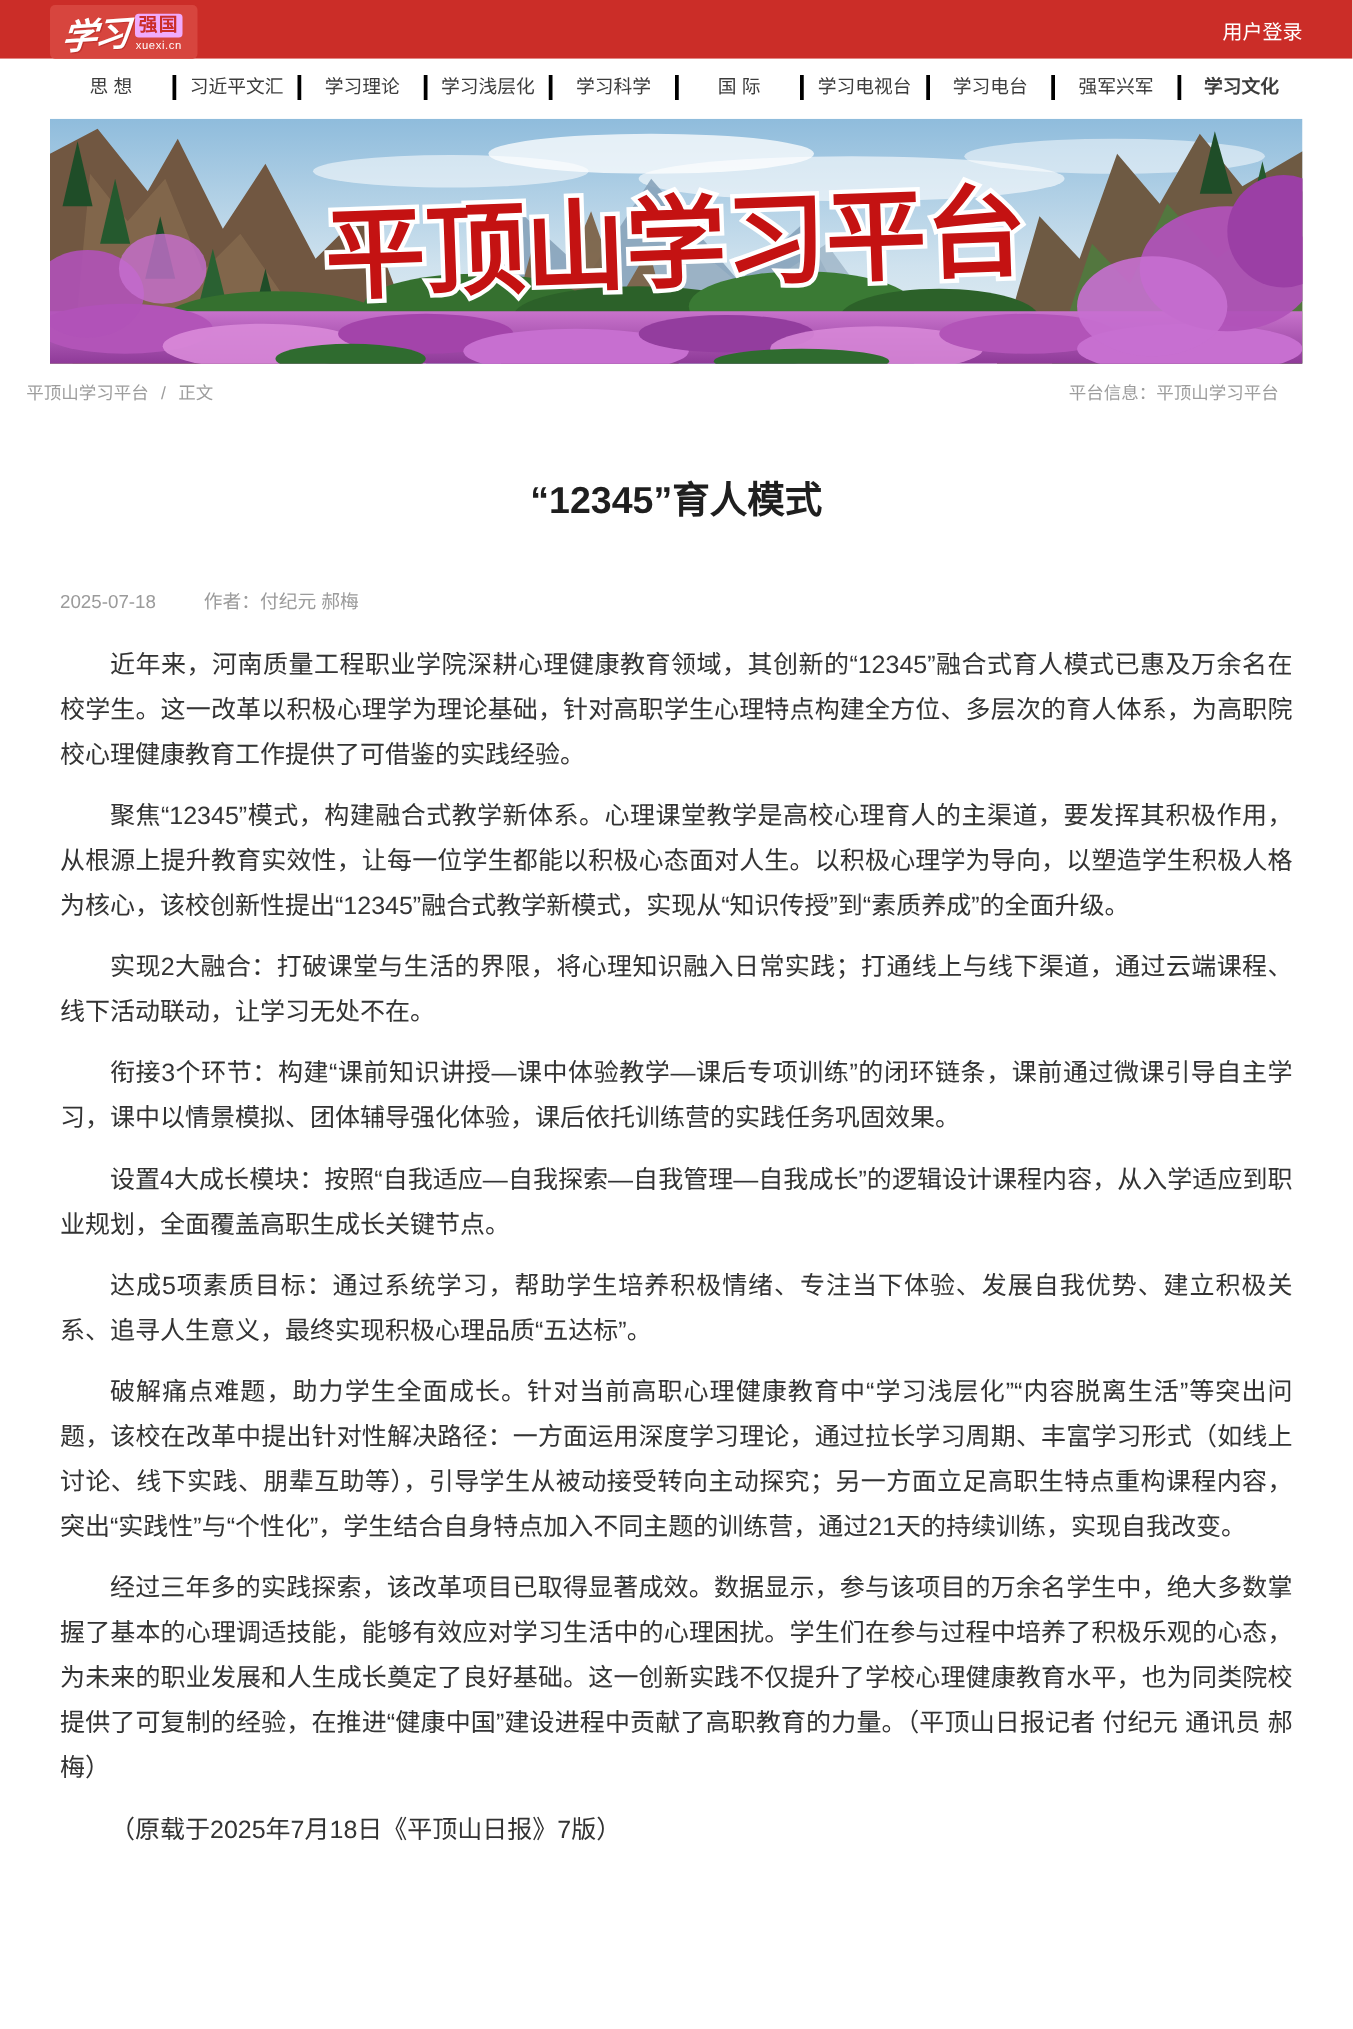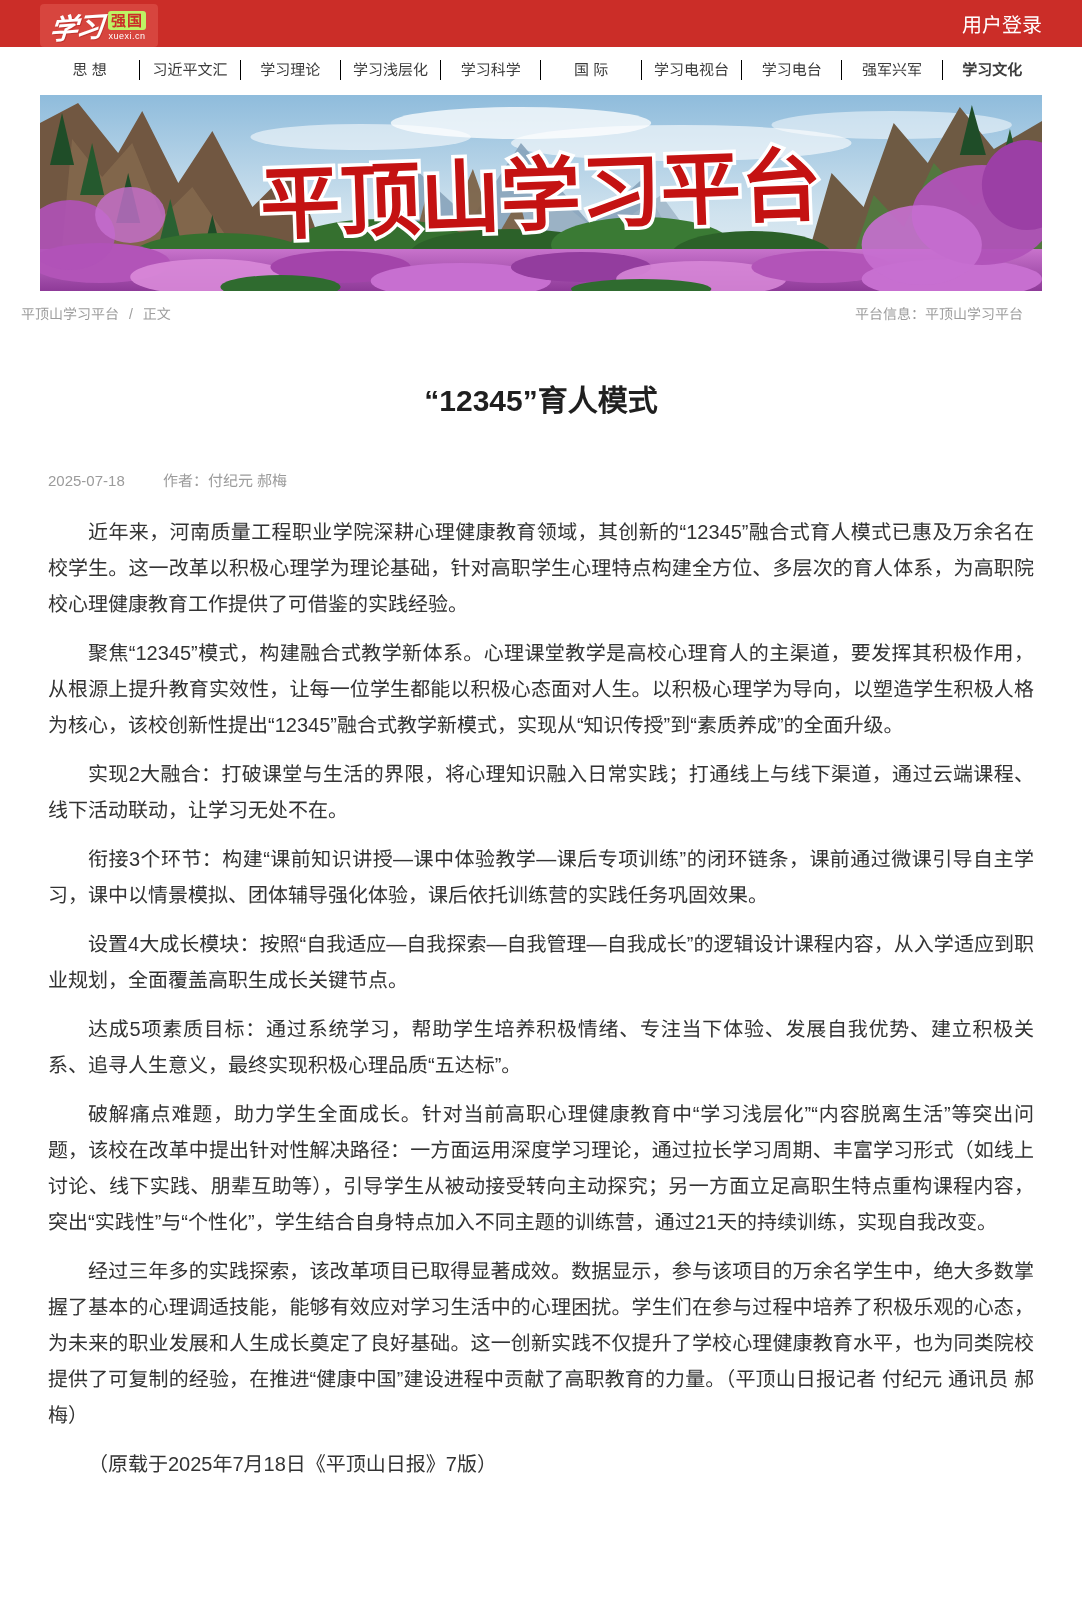--- a/index.html
+++ b/index.html
@@ -20,32 +20,32 @@
     padding: 3px 12px 3px 10px; height: 43px; margin-top: 4px;
     cursor: pointer;
   }
   .logo-script {
     color: #fff; font-size: 28px; font-weight: bold; font-style: italic;
     transform: skewX(-8deg) rotate(-4deg); letter-spacing: -2px;
     text-shadow: 1px 1px 0 rgba(120,0,0,.25);
   }
   .logo-right { display: flex; flex-direction: column; align-items: center; line-height: 1; margin-left: 2px; }
   .logo-box {
-    background: #bef264; color: #cb2d28; font-weight: bold; font-size: 15px;
+    background: #f0abfc; color: #cb2d28; font-weight: bold; font-size: 15px;
     padding: 2px 3px; border-radius: 3px; letter-spacing: 1px;
   }
   .logo-domain { color: #fff; font-size: 9px; margin-top: 2px; letter-spacing: .5px; }
-  .login { color: #fff; font-size: 20px; cursor: pointer; }
+  .login { color: #fff; font-size: 16px; cursor: pointer; }
 
   
   .nav { background: #fff; }
   .nav .container { display: flex; align-items: center; height: 46px; }
   .nav-item {
     flex: 1; text-align: center; font-size: 15px; color: #3c3c3c;
-    border-right: 1px solid #000000; line-height: 20px; cursor: pointer;
+    border-right: 3px solid #000000; line-height: 20px; cursor: pointer;
     white-space: nowrap;
   }
   .nav-item:last-child { border-right: none; font-weight: bold; }
 
   
   .banner-wrap { margin-top: 2px; }
   .banner { display: block; width: 1002px; height: 196px; }
 
   
   .breadcrumb-row {

